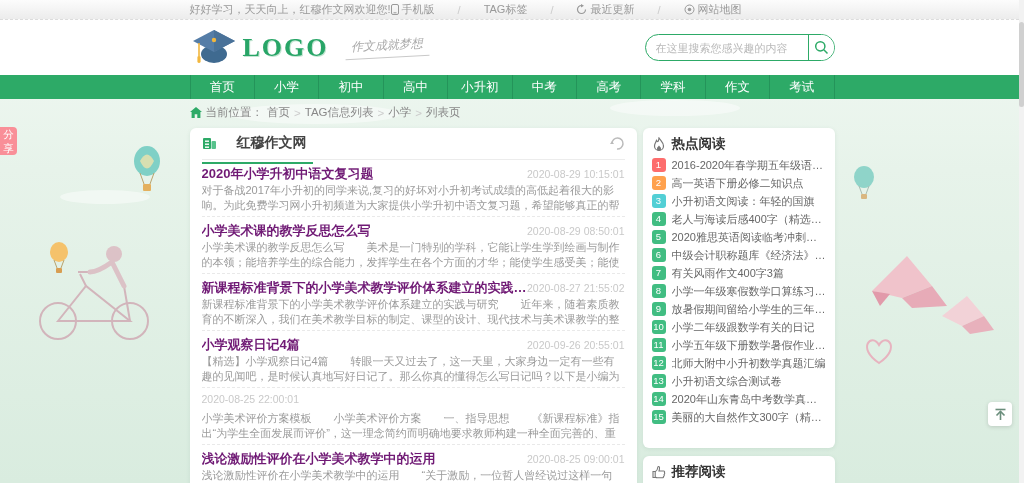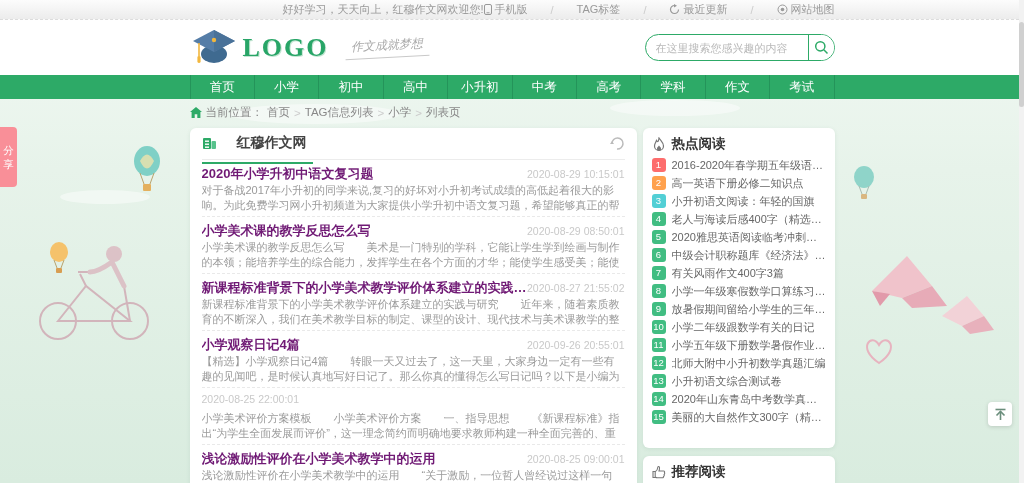--- a/index.html
+++ b/index.html
@@ -5,21 +5,21 @@
   *{margin:0;padding:0;box-sizing:border-box}
   html,body{width:1024px;height:483px;overflow:hidden}
   body{font-family:"Liberation Sans","DejaVu Sans",sans-serif}
   .page{position:relative;width:1024px;height:483px;overflow:hidden;
         background:linear-gradient(180deg,#f2f9f4 0%,#e7f3ea 35%,#d9ecdf 100%)}
   .container{width:645px;margin:0 auto;position:relative}
 
   
   .topbar{height:20px;background:linear-gradient(#fcfcfc,#ececec);border-bottom:1px dashed #dcdcdc;
           font-size:11px;color:#999;position:relative;z-index:6}
-  .topbar .container{display:flex;justify-content:flex-end;align-items:center;height:19px}
+  .topbar .container{display:flex;justify-content:flex-start;align-items:center;height:19px}
   .toplinks{display:flex;align-items:center;gap:23px}
   .toplink{display:inline-flex;align-items:center;gap:3px;color:#999;cursor:pointer;text-decoration:none}
   .sep{color:#ccc}
 
   
   .header{height:55px;background:#fff;position:relative;z-index:6}
   .header .container{display:flex;align-items:center;height:55px}
   .logo{display:flex;align-items:center;gap:7px;cursor:pointer}
   .logo-text{font-family:Liberation Serif, serif;font-weight:bold;font-size:26px;
              color:#28a567;letter-spacing:2px;text-shadow:1px 1px 0 #c3e5d2}
@@ -65,21 +65,21 @@
   .side{width:192px;display:flex;flex-direction:column;gap:8px}
   .side-card{padding:4px 9px 22px}
   .side-head{display:flex;align-items:center;gap:6px;height:24px}
   .side-title{font-size:13.5px;font-weight:bold;color:#333}
   .hot-row{display:flex;align-items:center;gap:6px;height:18px;cursor:pointer}
   .rank{width:14px;height:14px;border-radius:3px;color:#fff;font-size:9.5px;line-height:14px;
         text-align:center;flex:none;background:#41bd82}
   .hot-text{font-size:11px;color:#666;white-space:nowrap;overflow:hidden;text-overflow:ellipsis}
 
   
-  .share-tab{position:absolute;left:0;top:127px;width:17px;padding:16px 3px;background:#f98f98;
+  .share-tab{position:absolute;left:0;top:127px;width:17px;padding:0 3px;background:#f98f98;
              color:#fff;font-size:10.5px;line-height:14px;text-align:center;word-break:break-all;
              border-radius:0 4px 4px 0;cursor:pointer;z-index:8}
   .back-top{position:absolute;right:12px;top:402px;width:24px;height:24px;background:#fff;border-radius:4px;
             box-shadow:0 1px 4px rgba(0,0,0,.15);display:flex;align-items:center;justify-content:center;
             cursor:pointer;z-index:8}
   .scrollbar{position:absolute;right:0;top:0;width:5px;height:100%;background:#f2f2f2;z-index:9}
   .scroll-thumb{position:absolute;top:22px;right:0;width:5px;height:85px;background:#d0d0d0;border-radius:3px}
 
   
   .deco{position:absolute;z-index:1;pointer-events:none}

